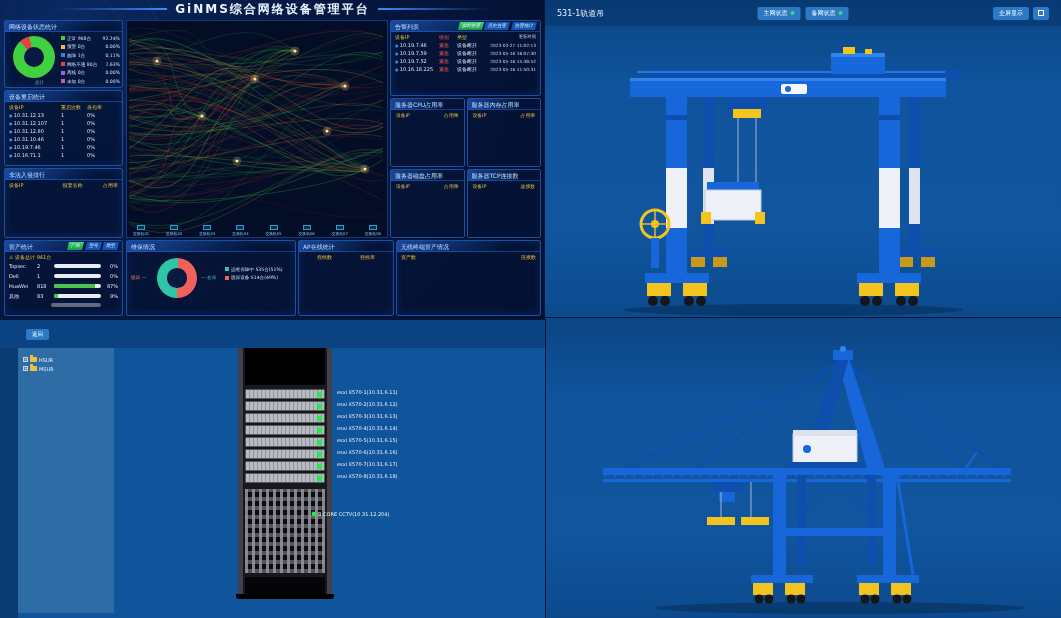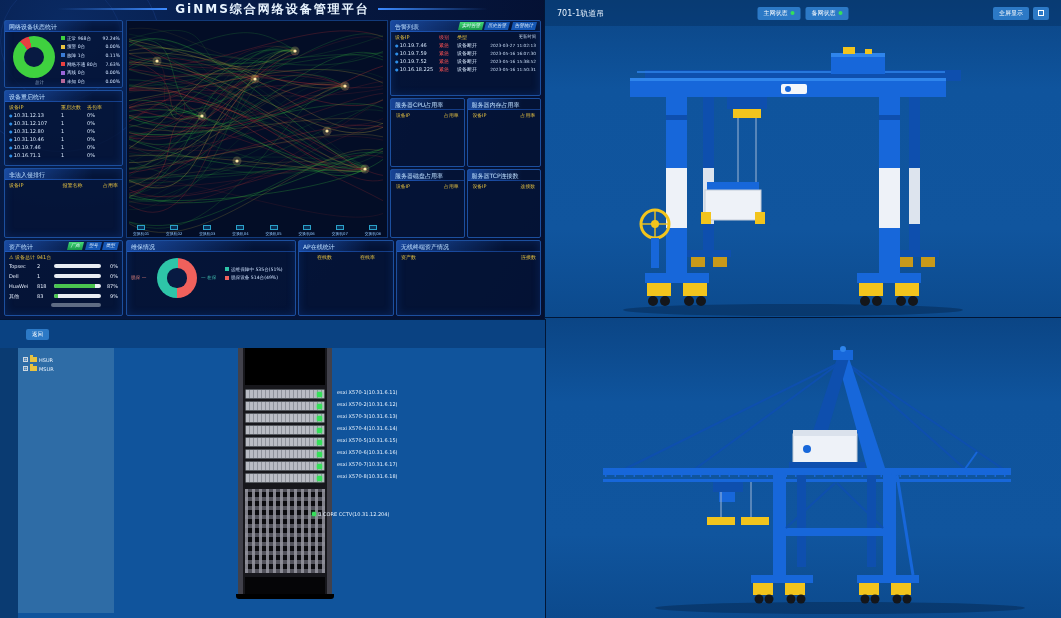--- a/index.html
+++ b/index.html
@@ -562,21 +562,21 @@
       <div class="panel-title">无线终端资产情况</div>
       <div class="thead wir">
           <span class="cell c0">资产数</span>
           <span class="cell c1">连接数</span>
         </div>
     </div>
   </section>
 
   <section class="quad q3d tr">
     <div class="vheader">
-      <span class="vlabel">701-1轨道吊</span>
+      <span class="vlabel">531-1轨道吊</span>
       <span class="pills">
           <span class="pill">
             <span>主网状态</span>
             <i class="dot"></i>
           </span>
           <span class="pill">
             <span>备网状态</span>
             <i class="dot"></i>
           </span>
         </span>

